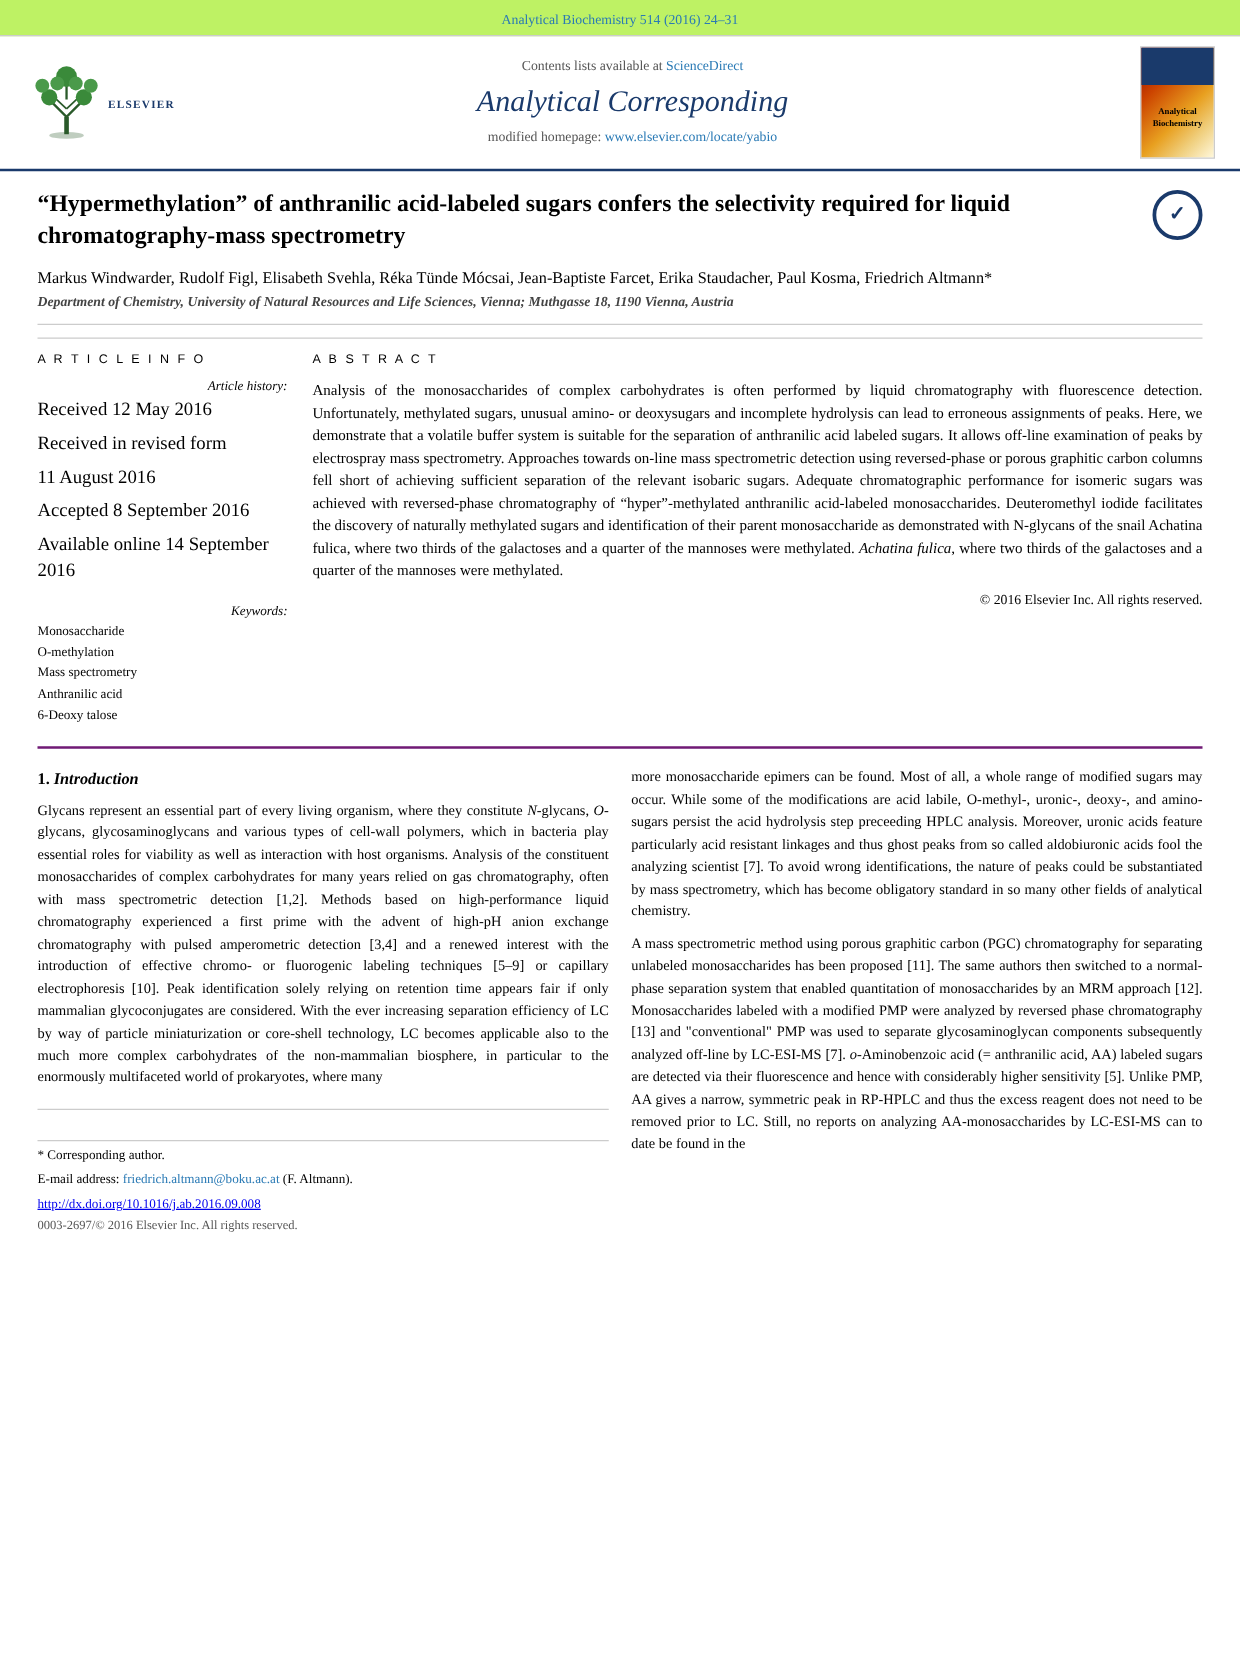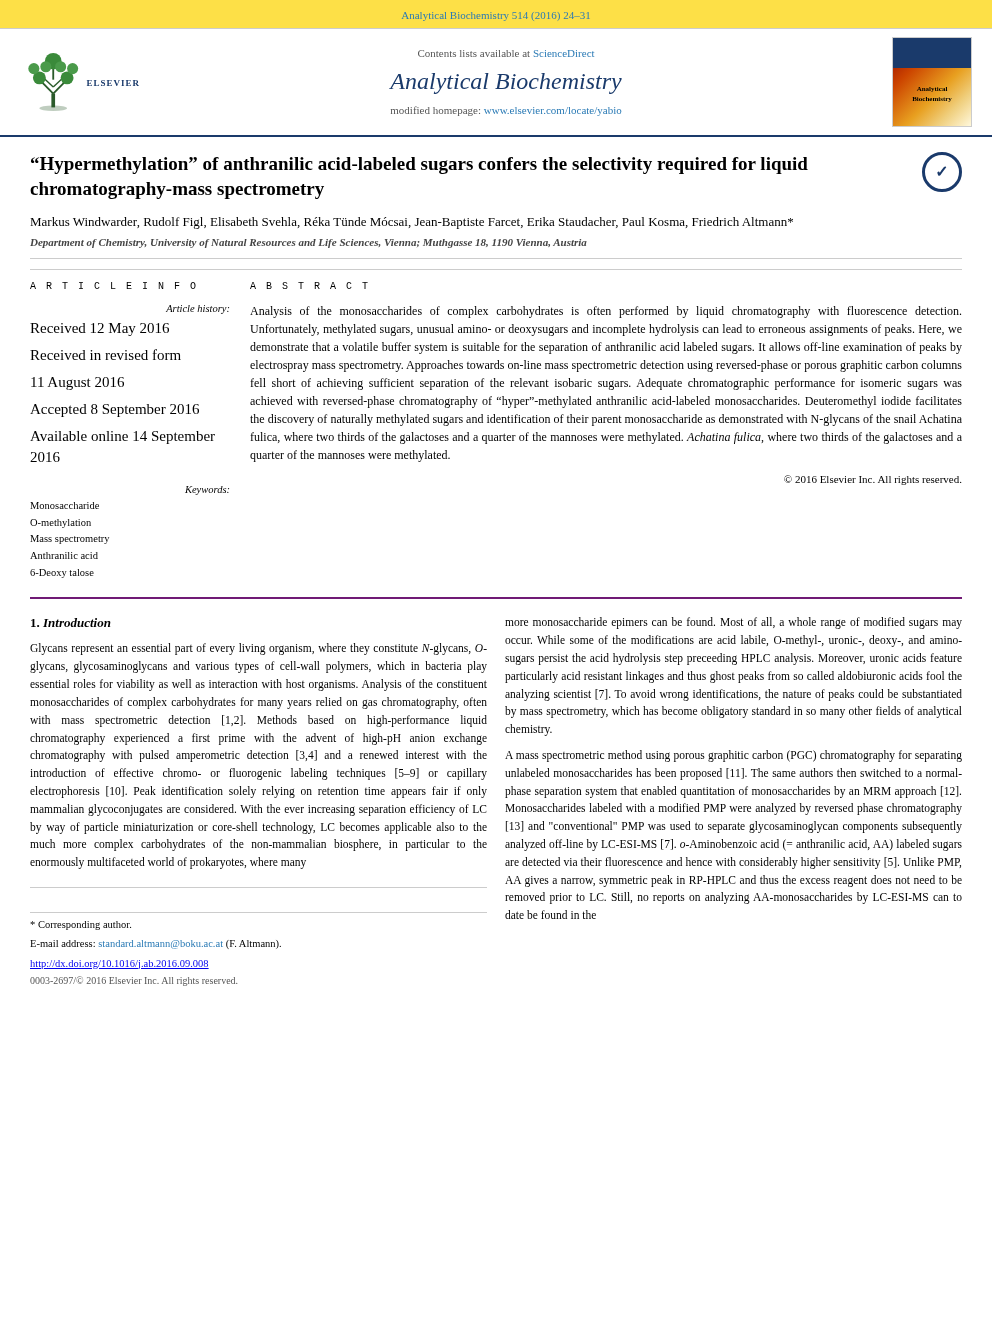--- a/index.html
+++ b/index.html
@@ -8,21 +8,21 @@
       background: #fff;
       width: 992px;
       min-height: 1323px;
       color: #000;
       font-size: 13px;
       line-height: 1.4;
     }
 
     
     .top-banner {
-      background: #fde047;
+      background: #bef264;
       text-align: center;
       padding: 6px 0 4px;
       border-bottom: 1px solid #ccc;
     }
 
     
     .journal-header {
       display: flex;
       align-items: center;
       padding: 8px 20px;
@@ -72,21 +72,21 @@
       margin-top: 2px;
     }
     .journal-homepage a { color: #2a7ab5; text-decoration: none; text-align: center; }
     .journal-header .right-cover {
       width: 100px;
       flex-shrink: 0;
       display: flex;
       justify-content: flex-end;
     }
     .cover-image {
-      width: 80px;
+      width: 60px;
       height: 90px;
       background: linear-gradient(135deg, #8B0000 0%, #cc4400 30%, #e8a020 60%, #f0d080 80%, #fff8dc 100%);
       border: 1px solid #ccc;
       display: flex;
       flex-direction: column;
       align-items: center;
       justify-content: center;
       position: relative;
       overflow: hidden;
     }
@@ -182,21 +182,21 @@
       flex-shrink: 0;
       font-size: 11px;
     }
     .section-header-small {
       font-size: 10px;
       letter-spacing: 2px;
       font-style: normal;
       color: #000;
       font-weight: normal;
       margin-bottom: 8px;
-      font-family: Liberation Mono, monospace;
+      font-family: Liberation Sans, sans-serif;
     }
     .article-info-box {
       margin-bottom: 15px;
     }
     .info-label {
       font-style: italic;
       font-size: 10.5px;
       margin-bottom: 1px;
       color: #000;
       text-align: right;
@@ -334,21 +334,21 @@
       </svg>
       <div class="elsevier-text">ELSEVIER</div>
     </div>
   </div>
 
   <div class="journal-center">
     <div class="science-direct-link">
       <span>Contents lists available at</span>
       <a href="#">ScienceDirect</a>
     </div>
-    <div class="journal-title-main">Analytical Biochemistry</div>
+    <div class="journal-title-main">Analytical Corresponding</div>
     <div class="journal-homepage">
       <span>modified homepage:</span>
       <a href="#">www.elsevier.com/locate/yabio</a>
     </div>
   </div>
 
   <div class="right-cover">
     <div class="cover-image">
       <div class="cover-title-text">Analytical<br>Biochemistry</div>
     </div>
@@ -412,21 +412,21 @@
         Glycans represent an essential part of every living organism, where they constitute <em>N</em>-glycans, <em>O</em>-glycans, glycosaminoglycans and various types of cell-wall polymers, which in bacteria play essential roles for viability as well as interaction with host organisms. Analysis of the constituent monosaccharides of complex carbohydrates for many years relied on gas chromatography, often with mass spectrometric detection [1,2]. Methods based on high-performance liquid chromatography experienced a first prime with the advent of high-pH anion exchange chromatography with pulsed amperometric detection [3,4] and a renewed interest with the introduction of effective chromo- or fluorogenic labeling techniques [5–9] or capillary electrophoresis [10]. Peak identification solely relying on retention time appears fair if only mammalian glycoconjugates are considered. With the ever increasing separation efficiency of LC by way of particle miniaturization or core-shell technology, LC becomes applicable also to the much more complex carbohydrates of the non-mammalian biosphere, in particular to the enormously multifaceted world of prokaryotes, where many
       </div>
 
       <div class="footnotes-section">
         <hr class="divider-line">
         <div class="footnote-line">
           <span>* Corresponding author.</span>
         </div>
         <div class="footnote-line">
           <span>E-mail address:</span>
-          <a href="#">standard.altmann@boku.ac.at</a>
+          <a href="#">friedrich.altmann@boku.ac.at</a>
           <span>(F. Altmann).</span>
         </div>
         <div class="doi-line">
           <a href="#">http://dx.doi.org/10.1016/j.ab.2016.09.008</a>
         </div>
         <div class="copyright-footer">0003-2697/© 2016 Elsevier Inc. All rights reserved.</div>
       </div>
     </div>
 
     <div class="content-right">

